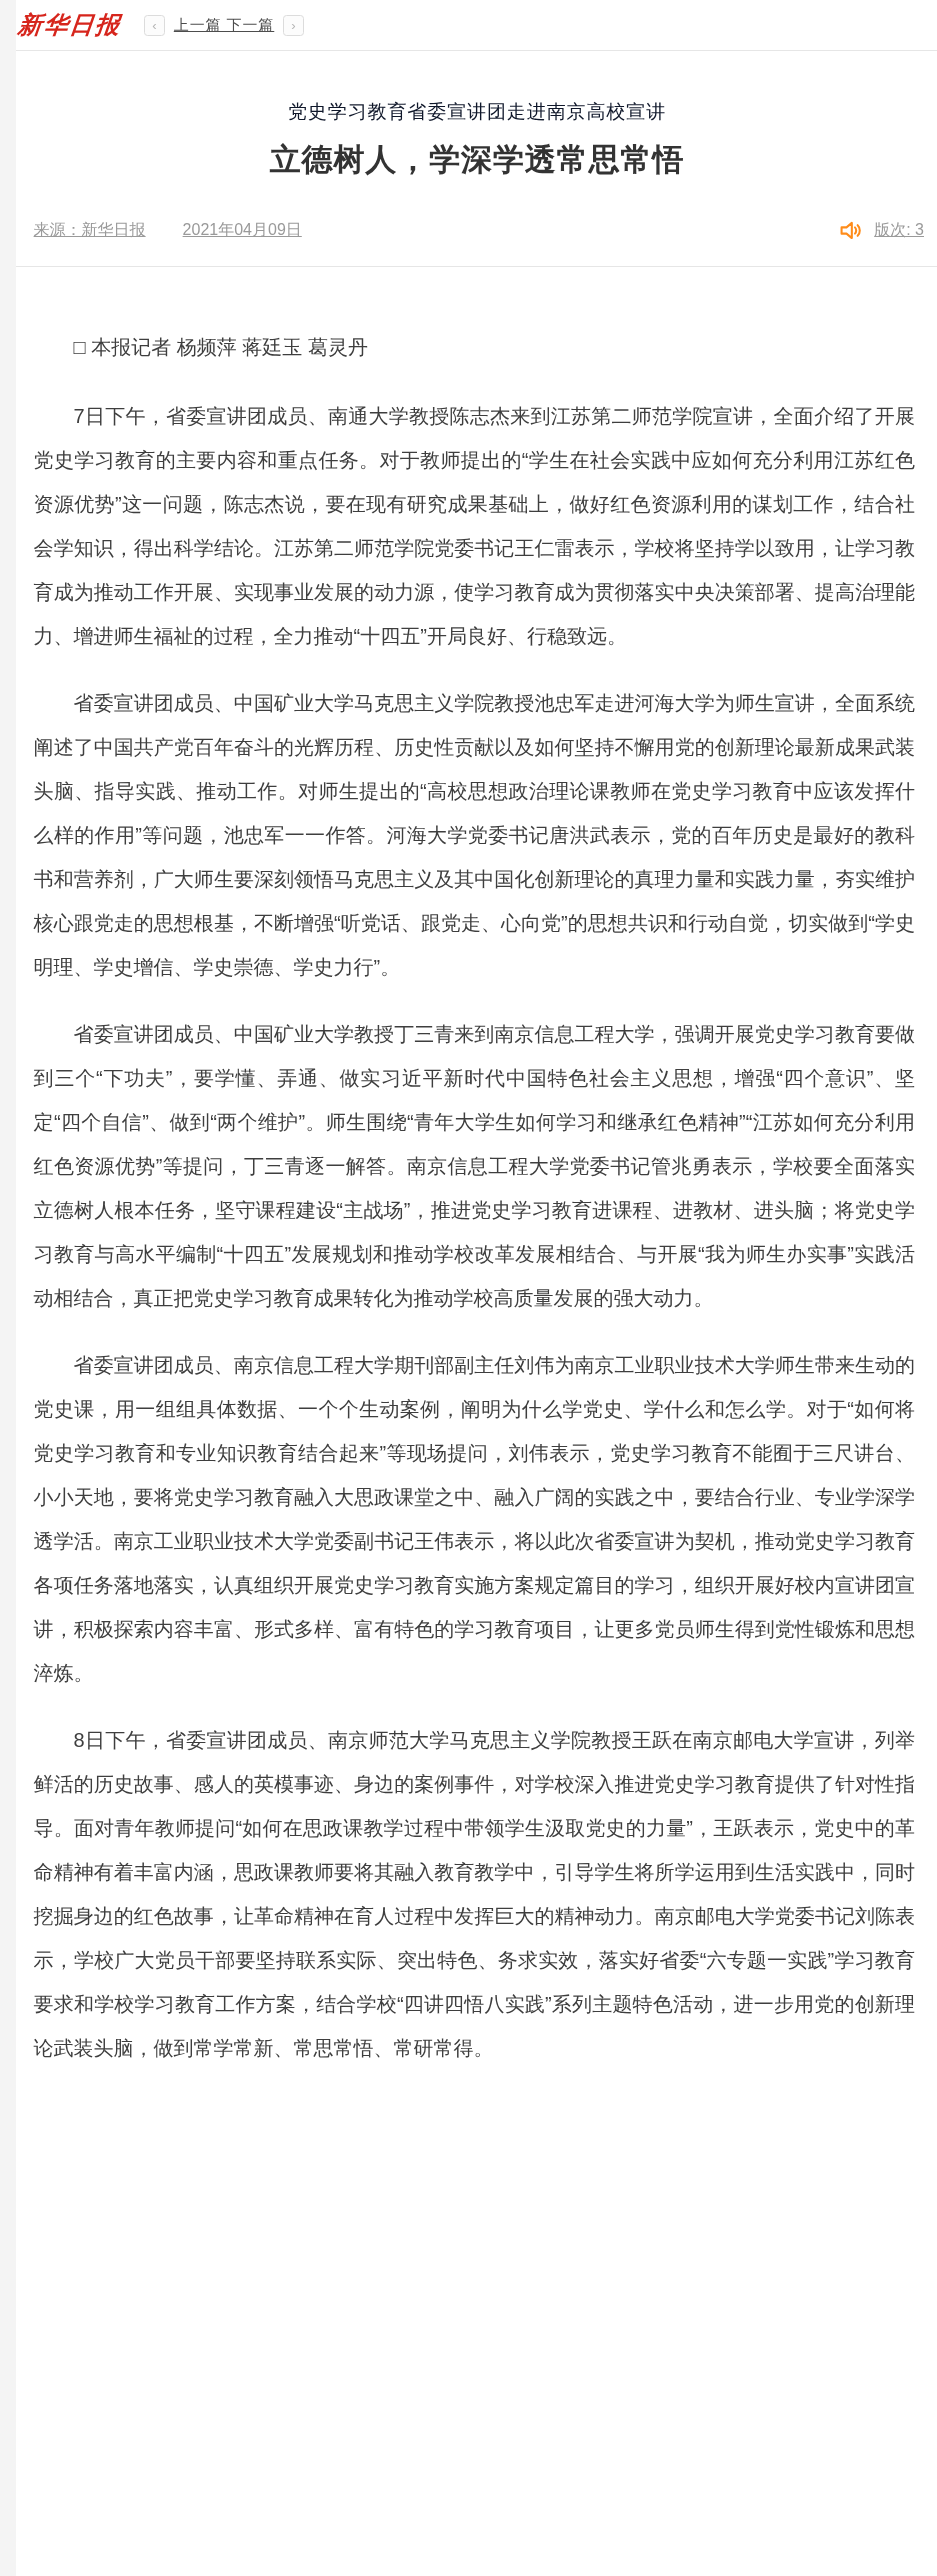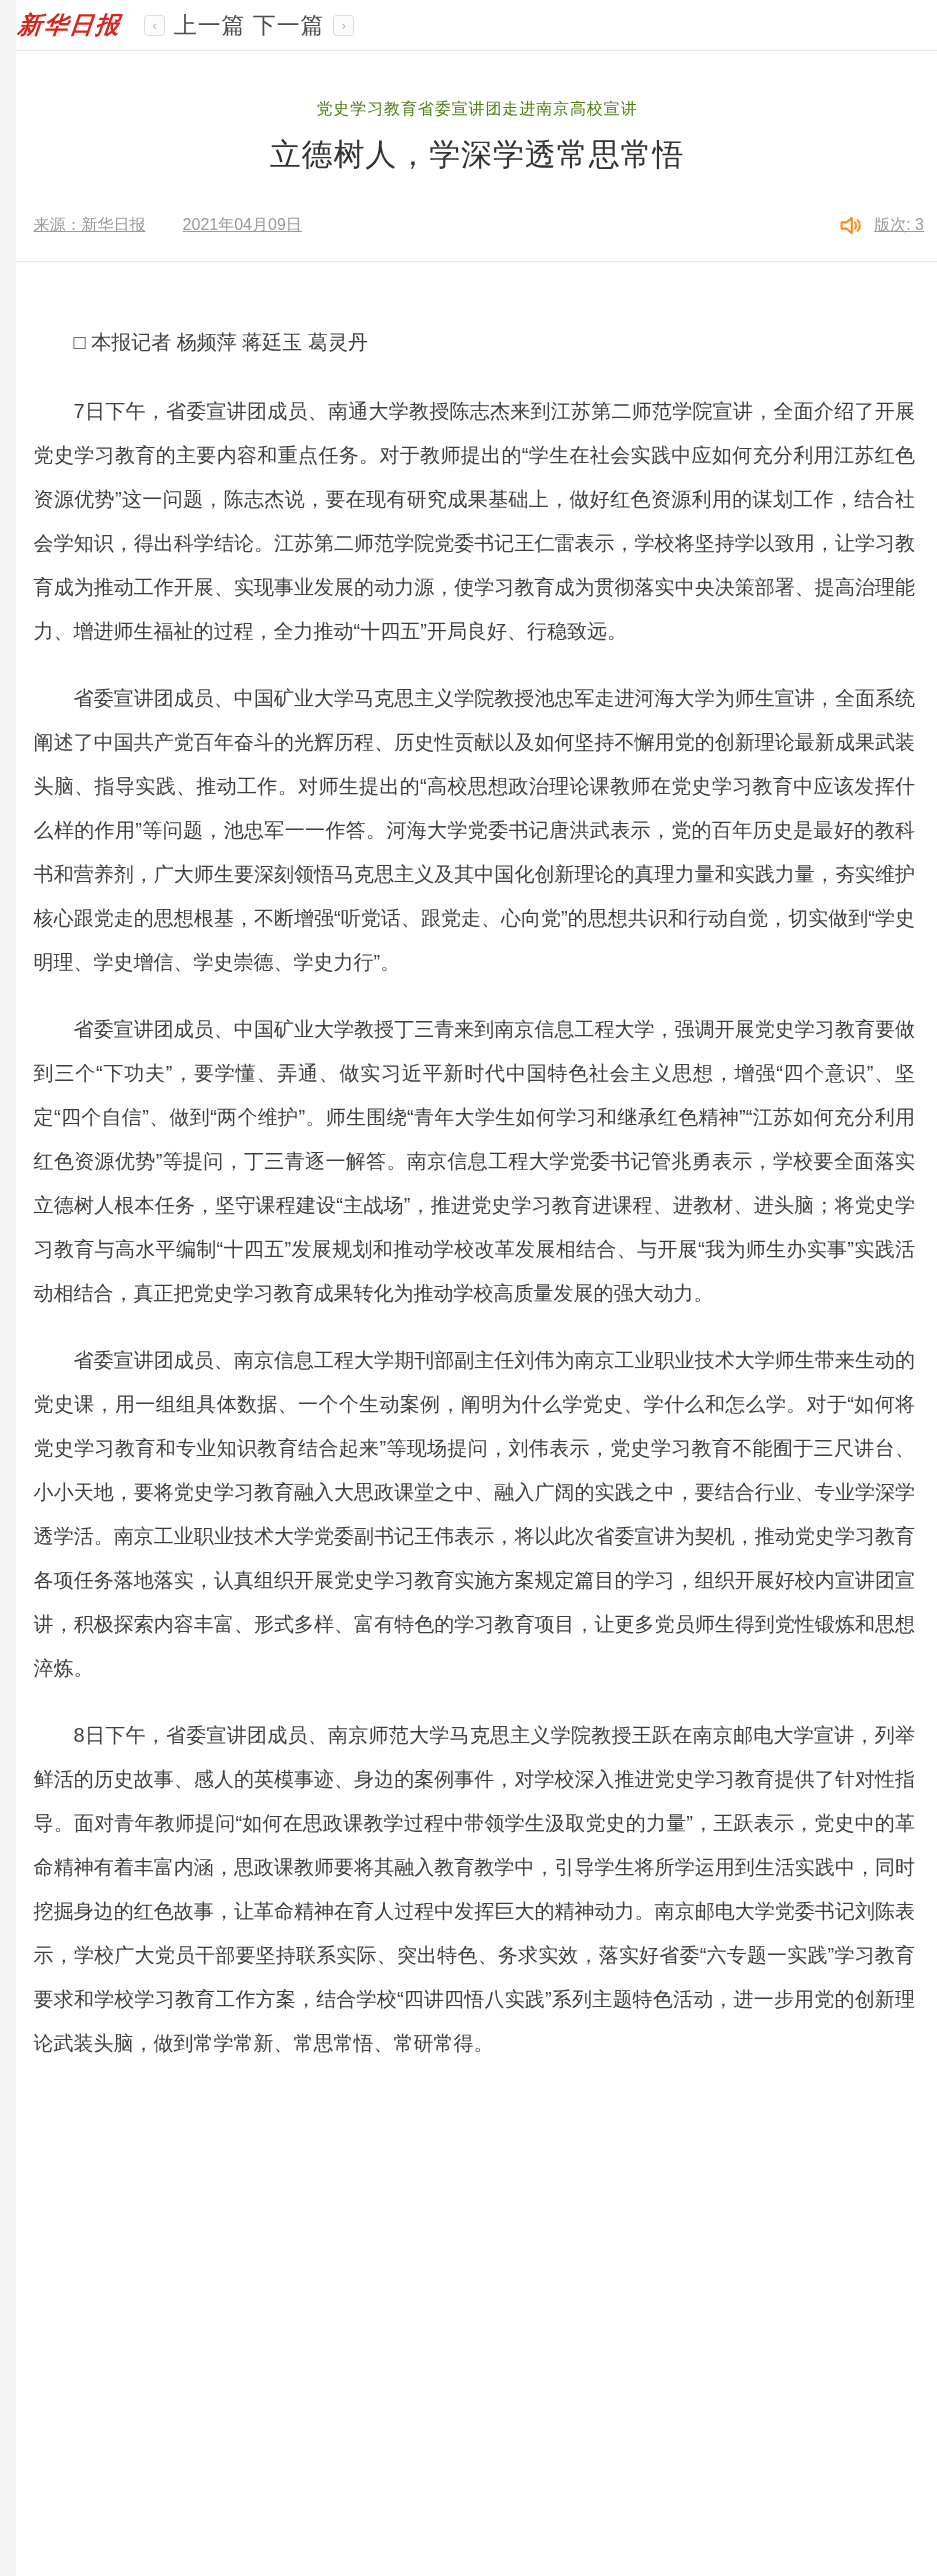--- a/index.html
+++ b/index.html
@@ -57,37 +57,38 @@
     background: #fcfcfc;
     color: #b5b5b5;
     font-size: 13.2px;
     line-height: 19.4px;
     text-align: center;
     cursor: pointer;
     user-select: none;
   }
   .nav-text {
     color: #4d4d4d;
-    font-size: 23px;
+    font-size: 15px;
     letter-spacing: 0.9px;
     cursor: pointer;
+    text-decoration: underline;
   }
   
   .title-block { text-align: center; }
   .subtitle {
     padding-top: 48px;
-    color: #4d7c0f;
-    font-size: 16px;
+    color: #0f172a;
+    font-size: 19px;
     letter-spacing: 0.9px;
   }
   .title {
     margin-top: 14px;
     color: #333333;
     font-size: 31px;
-    font-weight: normal;
+    font-weight: bold;
     letter-spacing: 0.9px;
   }
   
   .meta-row {
     display: flex;
     align-items: center;
     margin-top: 37px;
     padding: 0 14px 23px 17.6px;
     border-bottom: 0.9px solid #e6e6e6;
     color: #9a9a9a;

